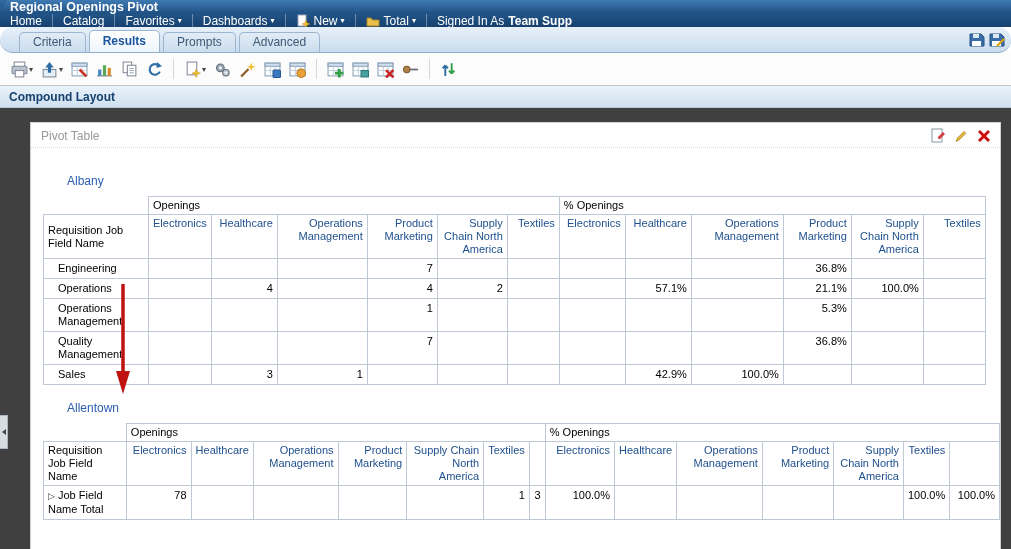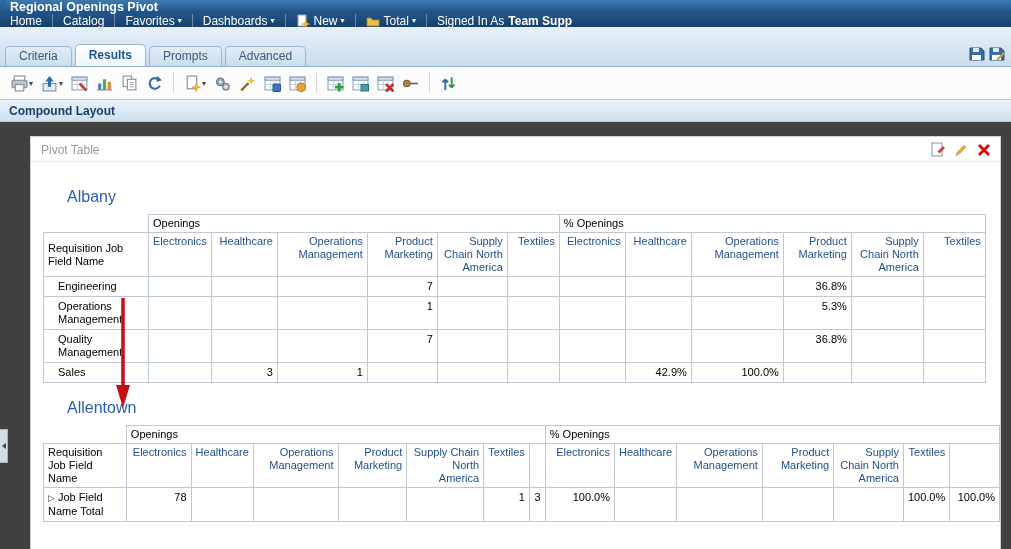--- a/index.html
+++ b/index.html
@@ -18,22 +18,22 @@
     background:linear-gradient(#3f7ab2,#1d4f82); transform:skewX(-28deg); transform-origin:bottom left; }
   .globalnav { display:flex; align-items:center; font-size:12px; white-space:nowrap; overflow:hidden; }
   .nav-item { color:#fff; text-decoration:none; padding:0 10px; display:inline-flex; align-items:center; cursor:pointer; }
   .nav-sep { width:1px; height:14px; background:rgba(255,255,255,.35); flex:0 0 1px; }
   .caret { font-size:8px; margin-left:3px; }
   .signed { padding:0 4px 0 10px; }
   .signed b { margin-left:4px; }
   .micon { display:inline-flex; margin-right:4px; }
 
   
-  .tabrow { height:40px; background:linear-gradient(#e7f0f9,#c9dcee); border-bottom:1px solid #8fadcc;
-    display:flex; align-items:flex-end; padding-left:5px; }
+  .tabrow { height:26px; background:linear-gradient(#e7f0f9,#c9dcee); border-bottom:1px solid #8fadcc;
+    display:flex; align-items:flex-end; padding-left:19px;border-radius:13px; }
   .tab { height:20px; line-height:19px; padding:0 13px; font-size:12px; color:#3d5a78;
     background:linear-gradient(#e2ecf6,#cadded); border:1px solid #9db6d0; border-bottom:none;
     border-radius:5px 5px 0 0; margin-right:3px; cursor:pointer; white-space:nowrap; }
   .tab.active { background:linear-gradient(#ffffff,#eef5fb); color:#1b55a0; font-weight:bold; height:22px; line-height:21px; }
   .tab-actions { margin-left:auto; display:flex; gap:4px; padding:0 6px 4px 0; }
   .aicon { display:inline-flex; cursor:pointer; }
 
   
   .toolbar { height:33px; background:#fcfcfc; border-bottom:1px solid #c6c6c6;
     display:flex; align-items:center; padding:0 8px; gap:2px; }
@@ -52,21 +52,21 @@
   .pane-handle .tri { width:0; height:0; border-top:3px solid transparent; border-bottom:3px solid transparent; border-right:4px solid #444; }
 
   .panel { position:absolute; left:30px; right:10px; top:14px; height:440px;
     background:#fff; border:1px solid #cdd2d8; overflow:hidden; }
   .panel-header { display:flex; justify-content:space-between; align-items:center;
     padding:5px 8px 3px 10px; color:#9a9a9a; font-size:12px; border-bottom:1px dotted #d8d8d8; }
   .panel-actions { display:flex; gap:7px; }
   .picon { display:inline-flex; cursor:pointer; }
   .panel-body { padding:0 0 0 12px; }
 
-  .city-link { display:inline-block; color:#2a5db0; text-decoration:none; font-size:16px; cursor:pointer; }
+  .city-link { display:inline-block; color:#2a5db0; text-decoration:none; font-size:12px; cursor:pointer; }
   .city-link.first { margin:26px 0 8px 24px; }
   .city-link.second { margin:16px 0 8px 24px; }
 
   
   table.pivot { border-collapse:collapse; table-layout:fixed; font-size:11px; line-height:13px; }
   .pivot th, .pivot td { border:1px solid #bfc9d6; background:#fff; padding:2px 4px;
     font-weight:normal; text-align:left; vertical-align:top; overflow:hidden; word-wrap:break-word; }
   .pivot th.blank { border:none; background:transparent; }
   .pivot th.group { color:#000; }
   .pivot th.colhdr { color:#21518e;text-align:right; }
@@ -359,20 +359,35 @@
                 <td class="num"></td>
                 <td class="num"></td>
                 <td class="num"></td>
                 <td class="num"></td>
                 <td class="num"></td>
                 <td class="num">36.8%</td>
                 <td class="num"></td>
                 <td class="num"></td>
               </tr>
               <tr>
+                <th class="rowlabel child">Operations</th>
+                <td class="num"></td>
+                <td class="num">4</td>
+                <td class="num"></td>
+                <td class="num">4</td>
+                <td class="num">2</td>
+                <td class="num"></td>
+                <td class="num"></td>
+                <td class="num">57.1%</td>
+                <td class="num"></td>
+                <td class="num">21.1%</td>
+                <td class="num">100.0%</td>
+                <td class="num"></td>
+              </tr>
+              <tr>
                 <th class="rowlabel child">Operations Management</th>
                 <td class="num"></td>
                 <td class="num"></td>
                 <td class="num"></td>
                 <td class="num">1</td>
                 <td class="num"></td>
                 <td class="num"></td>
                 <td class="num"></td>
                 <td class="num"></td>
                 <td class="num"></td>

